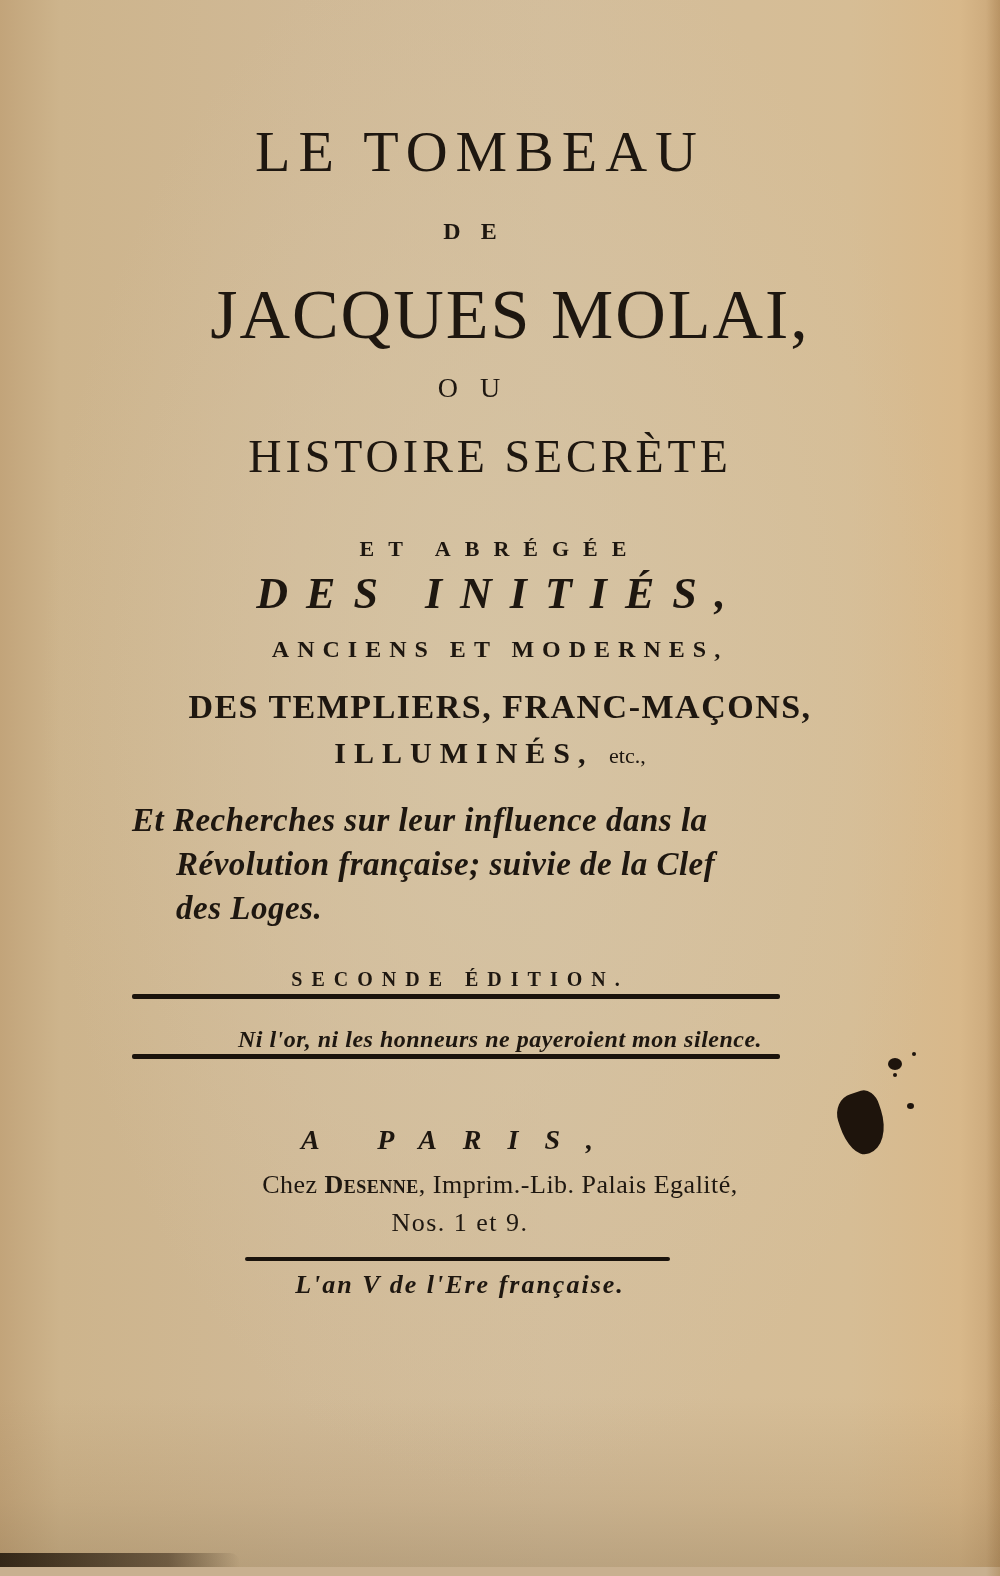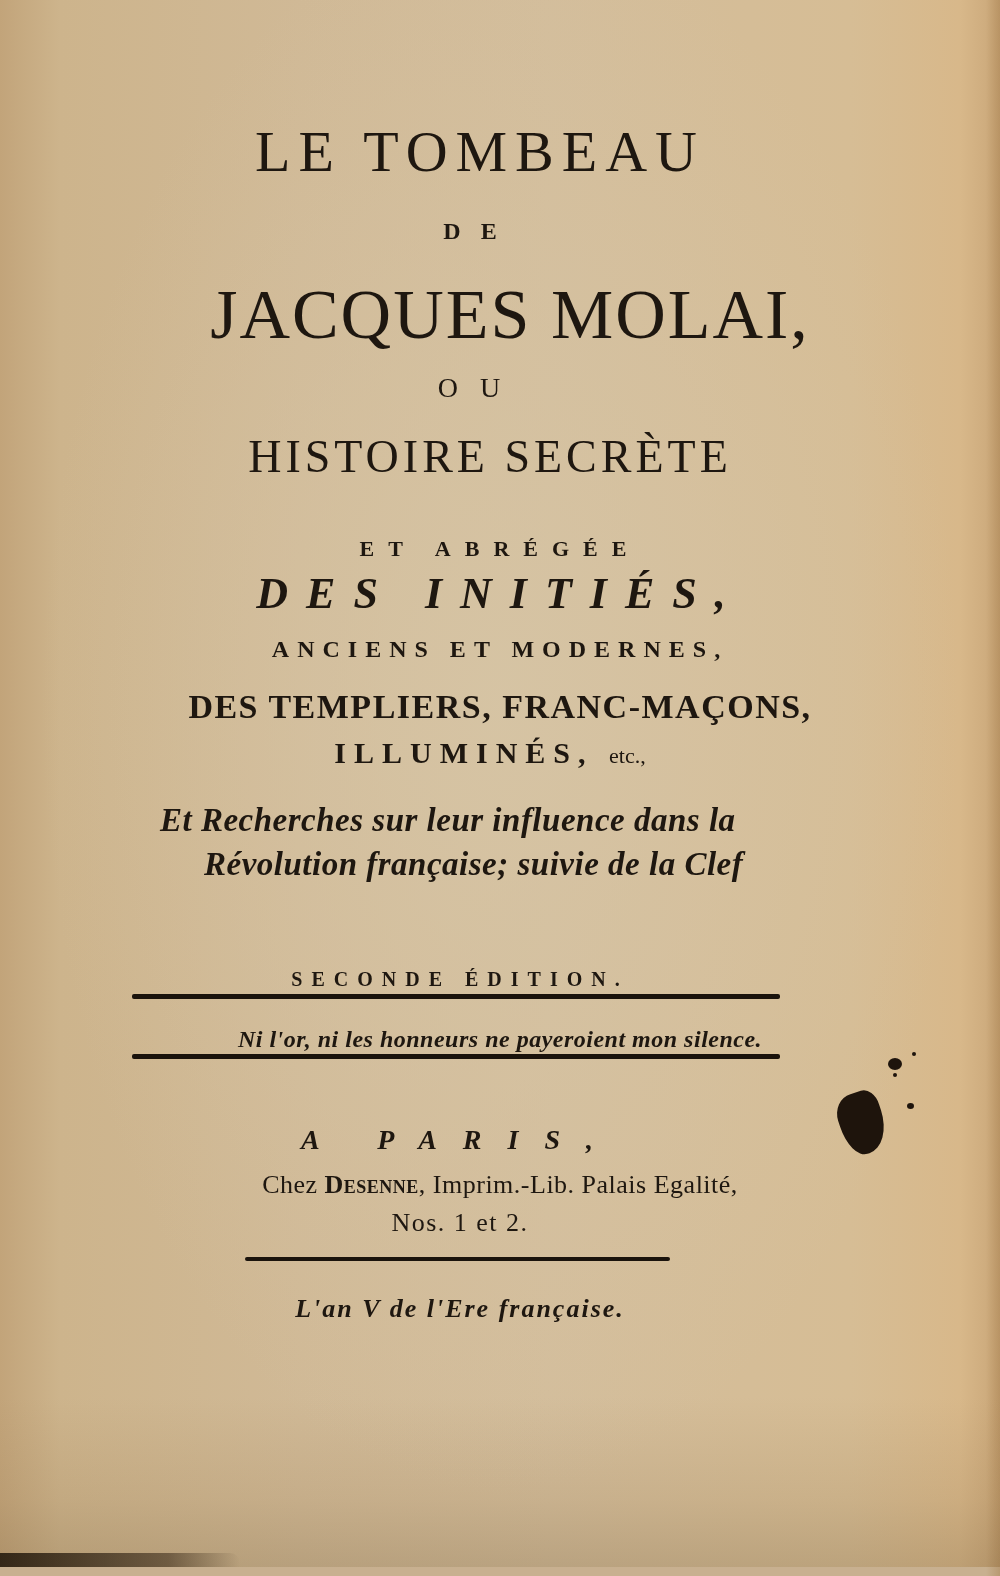--- a/index.html
+++ b/index.html
@@ -83,21 +83,20 @@
     .italic-block {
       position: absolute;
       left: 32px; top: 798px;
       width: 720px;
       text-align: left;
       font-style: italic;
       font-weight: bold;
       font-size: 33px;
       line-height: 44px;
       letter-spacing: 0.5px;
-      margin-left: 28px;
     }
     .italic-block .l2, .italic-block .l3 { padding-left: 44px; display: block; }
     .italic-block .l1 { display: block; }
 
     .t-edition { top: 944px; font-size: 20px; letter-spacing: 9px; font-weight: bold; left: -20px; margin-top: 24px; }
 
     .rule {
       position: absolute;
       background: #1a130c;
       border-radius: 2px;
@@ -123,21 +122,20 @@
     }
     .t-chez .sc { font-variant: small-caps; font-weight: bold; }
     .t-nos {
       top: 1208px; left: -20px;
       font-size: 26px; letter-spacing: 1.5px;
     }
     .t-year {
       top: 1270px; left: -20px;
       font-size: 26px; font-style: italic; font-weight: bold;
       letter-spacing: 2px;
-      margin-top: 24px;
     }
   </style>
 </head>
 <body>
 
 <div class="page">
   <div class="right-edge"></div>
   <div class="bottom-shadow"></div>
 
   <div class="ink-blot"></div>
@@ -157,31 +155,32 @@
     <div class="line t-anciens">ANCIENS ET MODERNES,</div>
     <div class="line t-templiers">DES TEMPLIERS, FRANC-MAÇONS,</div>
     <div class="line t-illumines">
       <span>ILLUMINÉS,</span>
       <span class="small">etc.,</span>
     </div>
 
     <div class="italic-block">
       <span class="l1">Et Recherches sur leur influence dans la</span>
       <span class="l2">Révolution française; suivie de la Clef</span>
+      <span class="l3">des Loges.</span>
     </div>
 
     <div class="line t-edition">SECONDE ÉDITION.</div>
 
     <div class="rule rule-1"></div>
     <div class="line t-motto">Ni l'or, ni les honneurs ne payeroient mon silence.</div>
     <div class="rule rule-2"></div>
 
     <div class="line t-paris">A PARIS,</div>
     <div class="line t-chez">
       <span>Chez</span>
       <span class="sc">Desenne</span><span>, Imprim.-Lib. Palais Egalité,</span>
     </div>
-    <div class="line t-nos">Nos. 1 et 2.</div>
+    <div class="line t-nos">Nos. 1 et 9.</div>
 
     <div class="rule rule-3"></div>
     <div class="line t-year">L'an V de l'Ere française.</div>
   </div>
 </div>
 
 </body></html>

